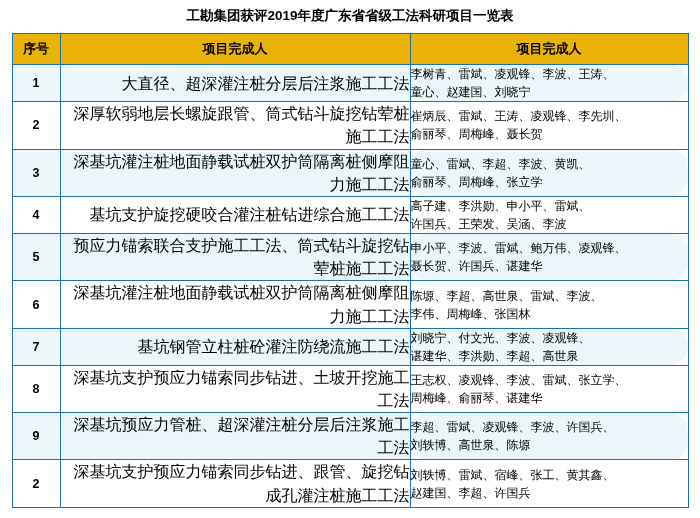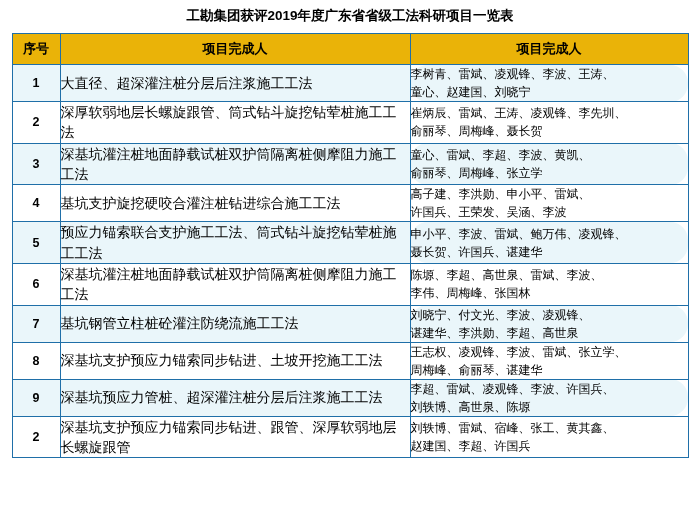--- a/index.html
+++ b/index.html
@@ -56,22 +56,22 @@
   tbody tr.odd td { background: #eaf6fa; }
   tbody tr.even td { background: #ffffff; }
 
   td.idx {
     text-align: center;
     font-size: 12.5px;
     font-weight: bold;
     color: #000;
   }
   td.name {
-    text-align: left;
-    font-size: 14px;
+    text-align: right;
+    font-size: 16px;
     padding: 4px 6px;
     line-height: 1.45;
     color: #000;
     margin-top: 11px;
   }
   td.people {
     text-align: left;
     font-size: 12px;
     padding: 4px 8px;
     line-height: 1.5;
@@ -167,21 +167,21 @@
         <tr class="odd">
           <td class="idx">9</td>
           <td class="name">深基坑预应力管桩、超深灌注桩分层后注浆施工工法</td>
           <td class="people">
             <span class="people-line">李超、雷斌、凌观锋、李波、许国兵、</span>
             <span class="people-line">刘轶博、高世泉、陈塬</span>
           </td>
         </tr>
         <tr class="even">
           <td class="idx">2</td>
-          <td class="name">深基坑支护预应力锚索同步钻进、跟管、深厚软弱地层长螺旋跟管</td>
+          <td class="name">深基坑支护预应力锚索同步钻进、跟管、旋挖钻成孔灌注桩施工工法</td>
           <td class="people">
             <span class="people-line">刘轶博、雷斌、宿峰、张工、黄其鑫、</span>
             <span class="people-line">赵建国、李超、许国兵</span>
           </td>
         </tr>
       </tbody>
   </table>
 </div>
 
 </body></html>

